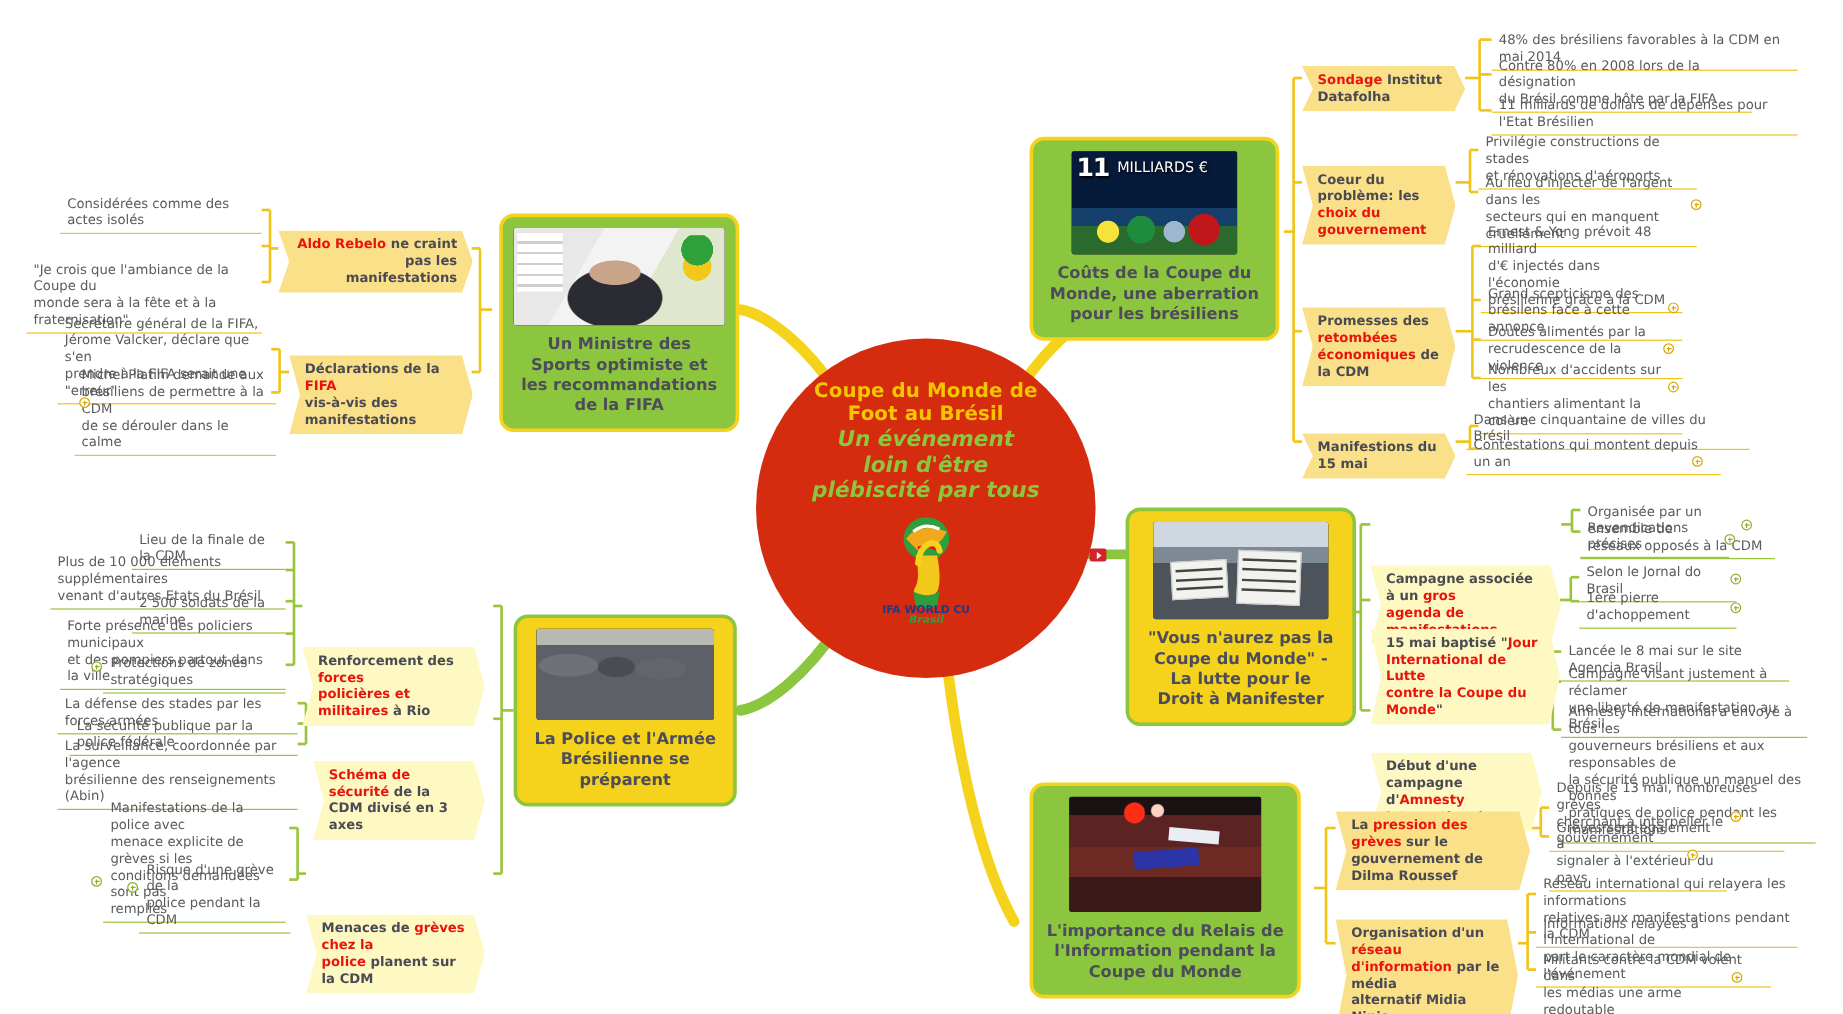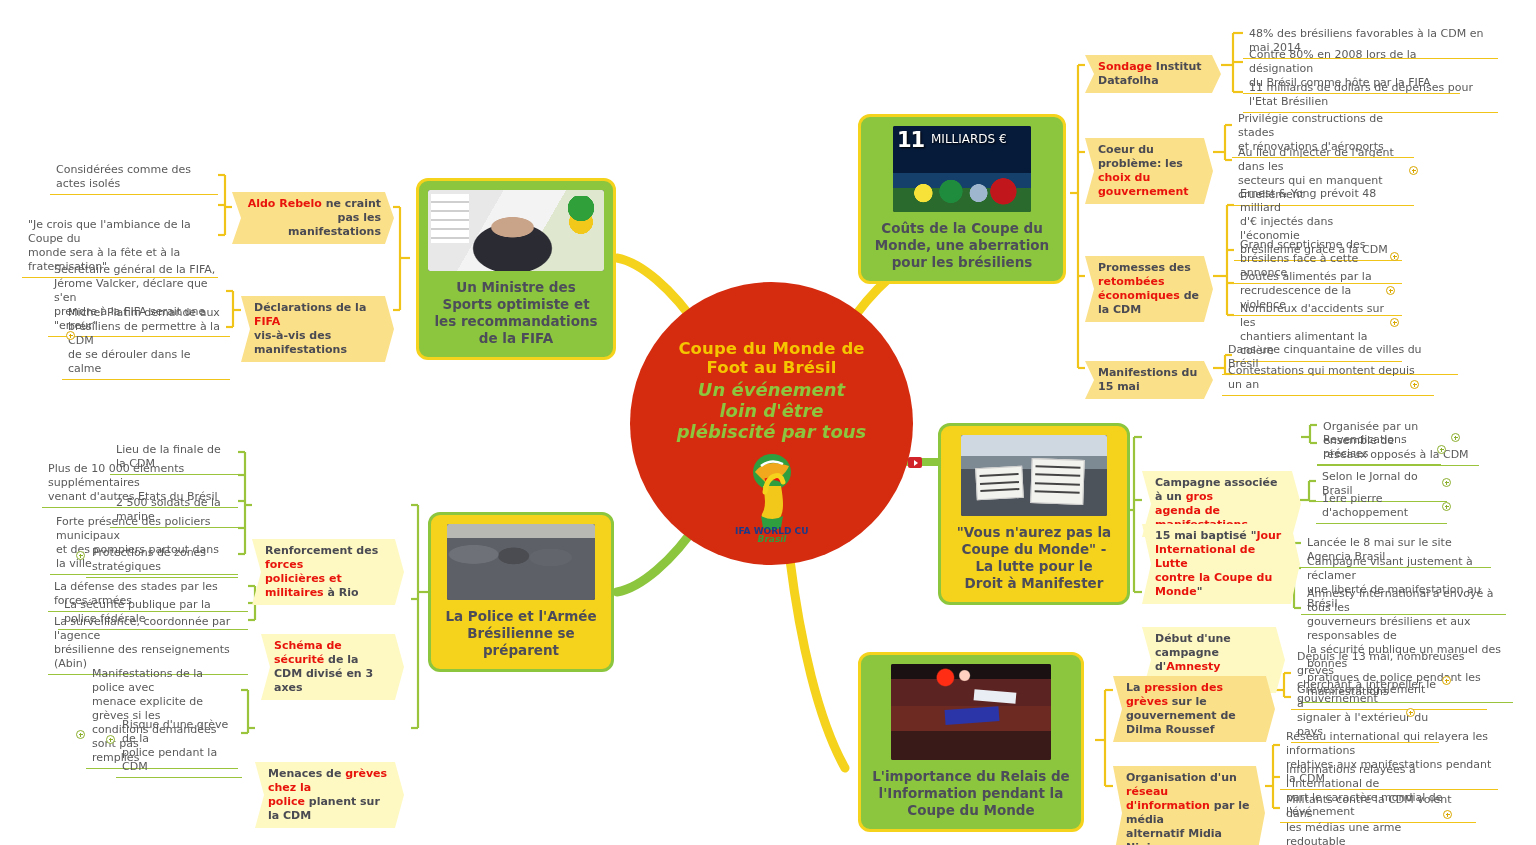--- a/index.html
+++ b/index.html
@@ -15,21 +15,21 @@
   svg.wires { position:absolute; left:0; top:0; width:1536px; height:845px; pointer-events:none; }
 
   
   .center-node{
     position:absolute;
     left:630px; top:282px;
     width:283px; height:283px;
     border-radius:50%;
     background:#d52b0e;
     display:flex; flex-direction:column;
-    align-items:center; justify-content:center;
+    align-items:center; justify-content:flex-start;
     padding-top:34px;
     z-index:20;
   }
   .center-l1{
     color:#f5c500; font-weight:bold; font-size:16.5px; line-height:19px;
     text-align:center; letter-spacing:.1px;
   }
   .center-l2{
     color:#8cc63e; font-weight:bold; font-style:italic; font-size:18px; line-height:21px;
     text-align:center; margin-top:2px;

